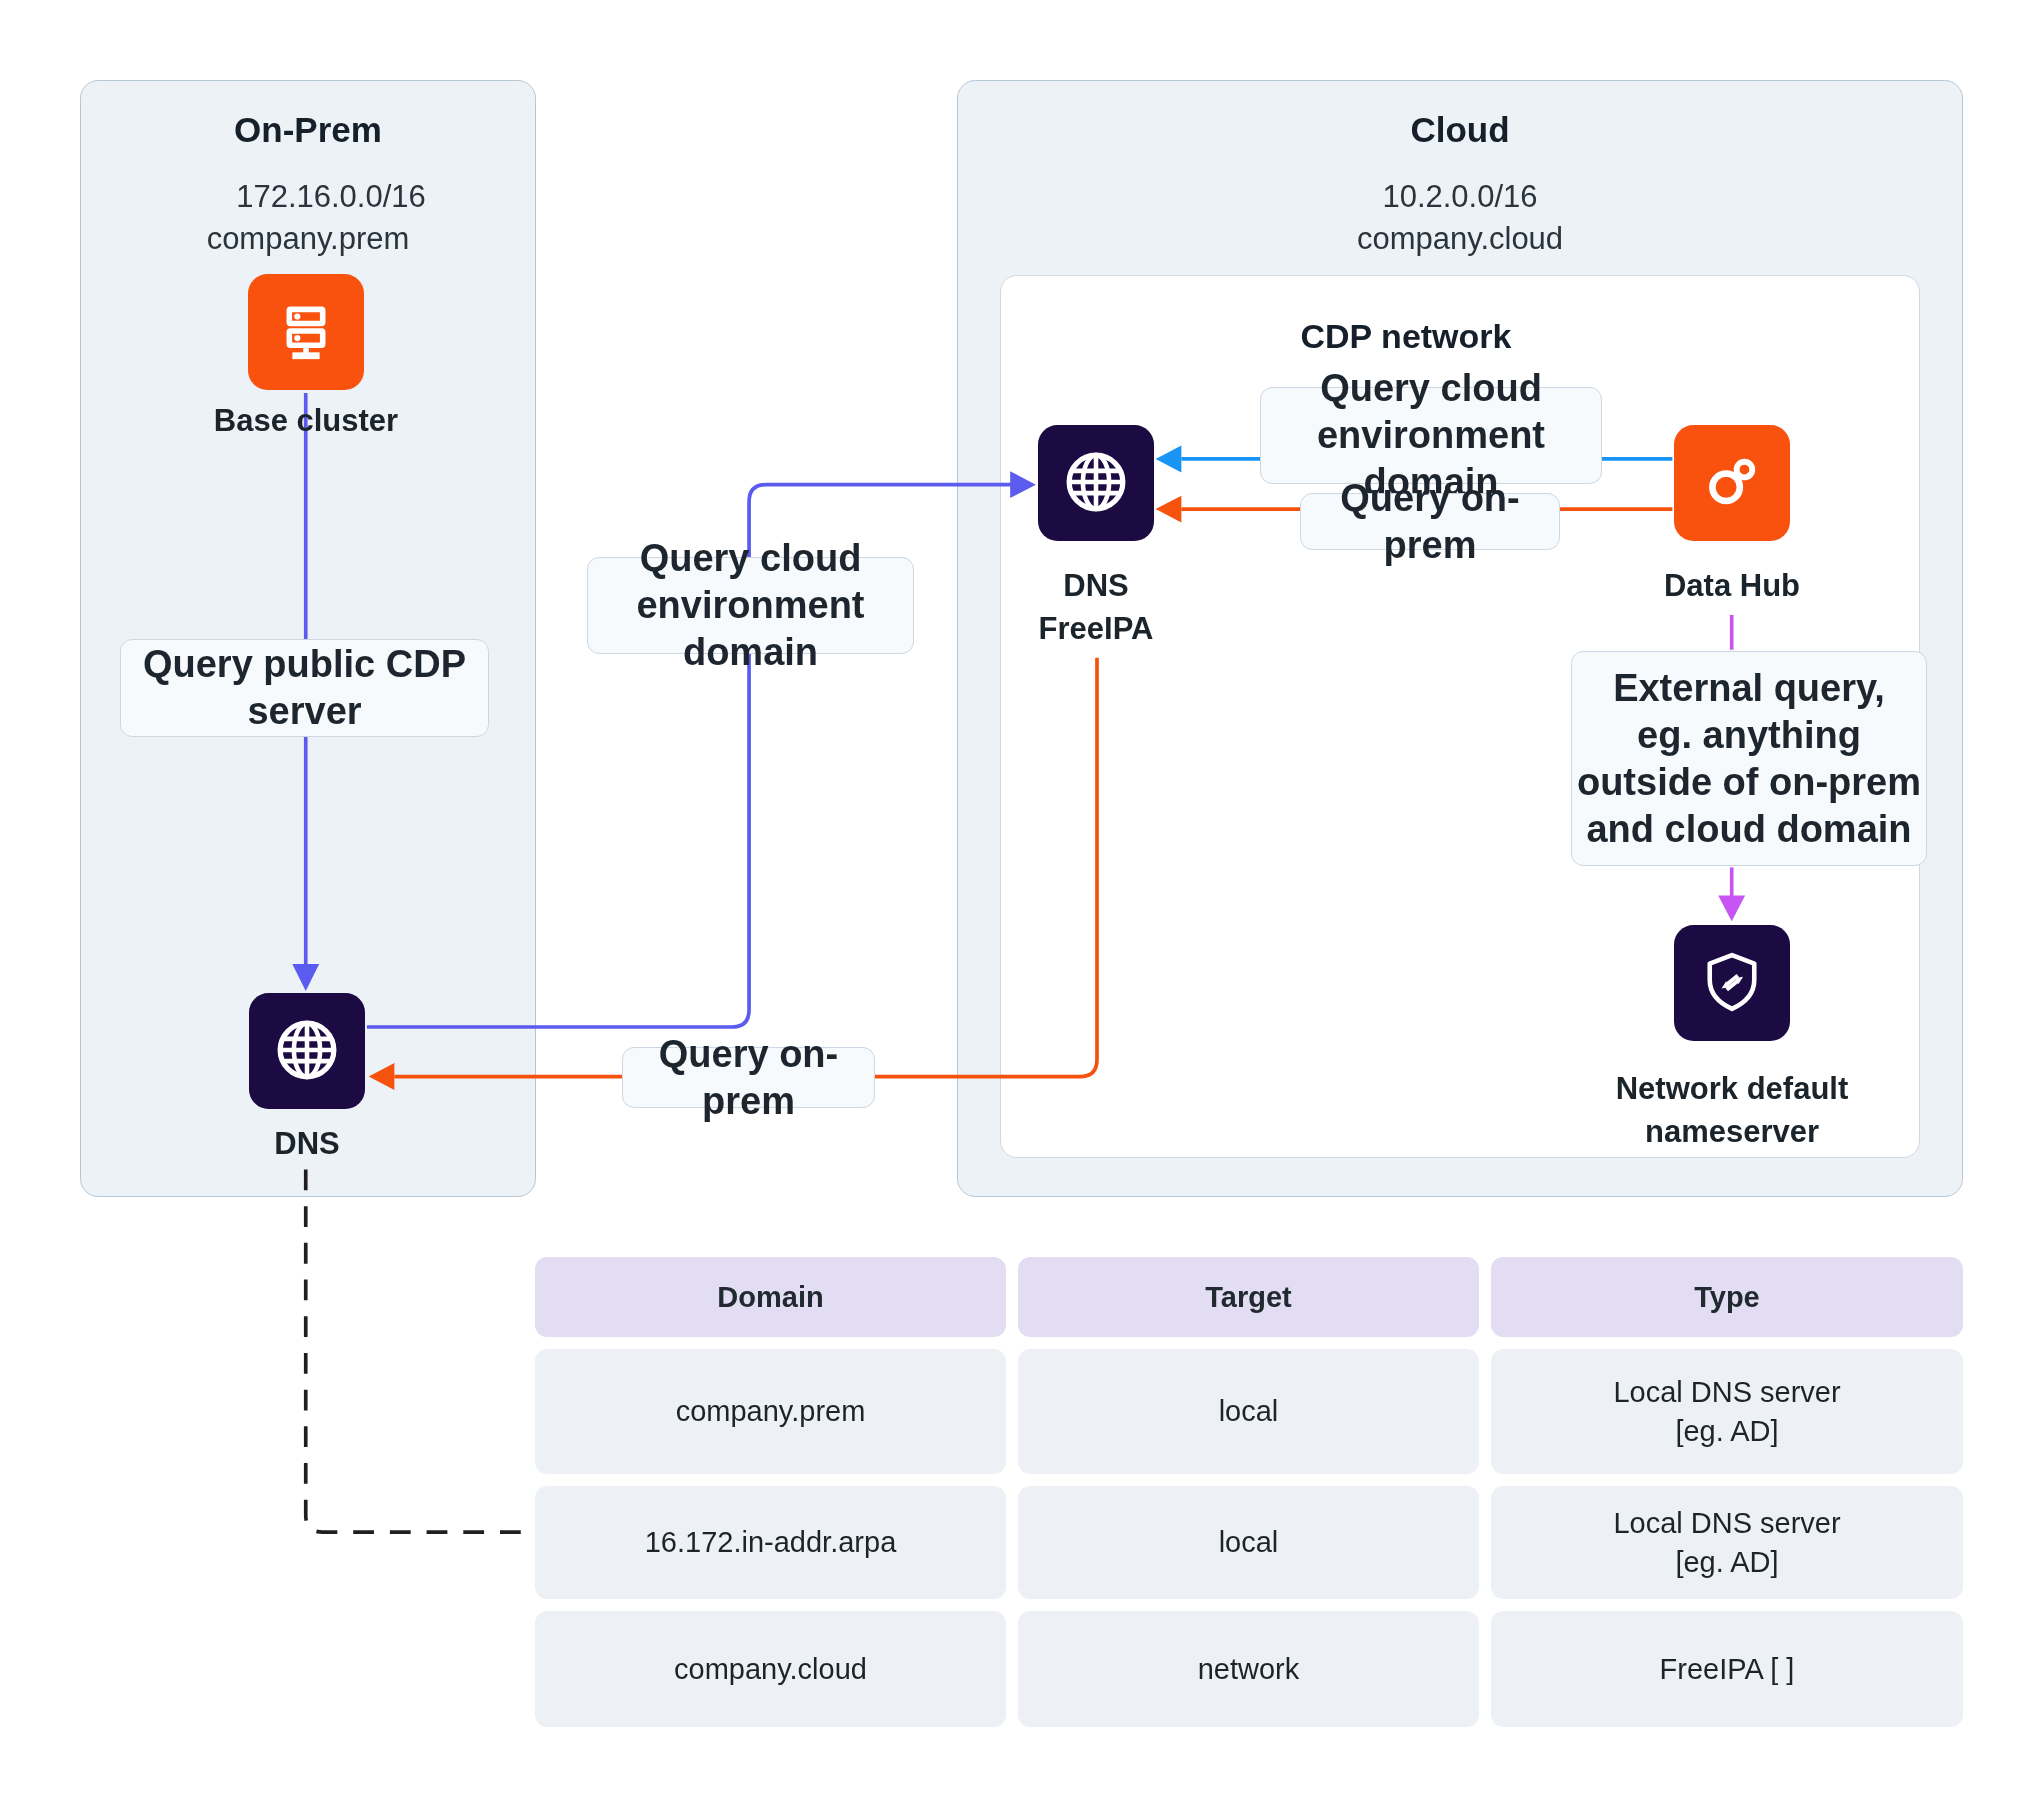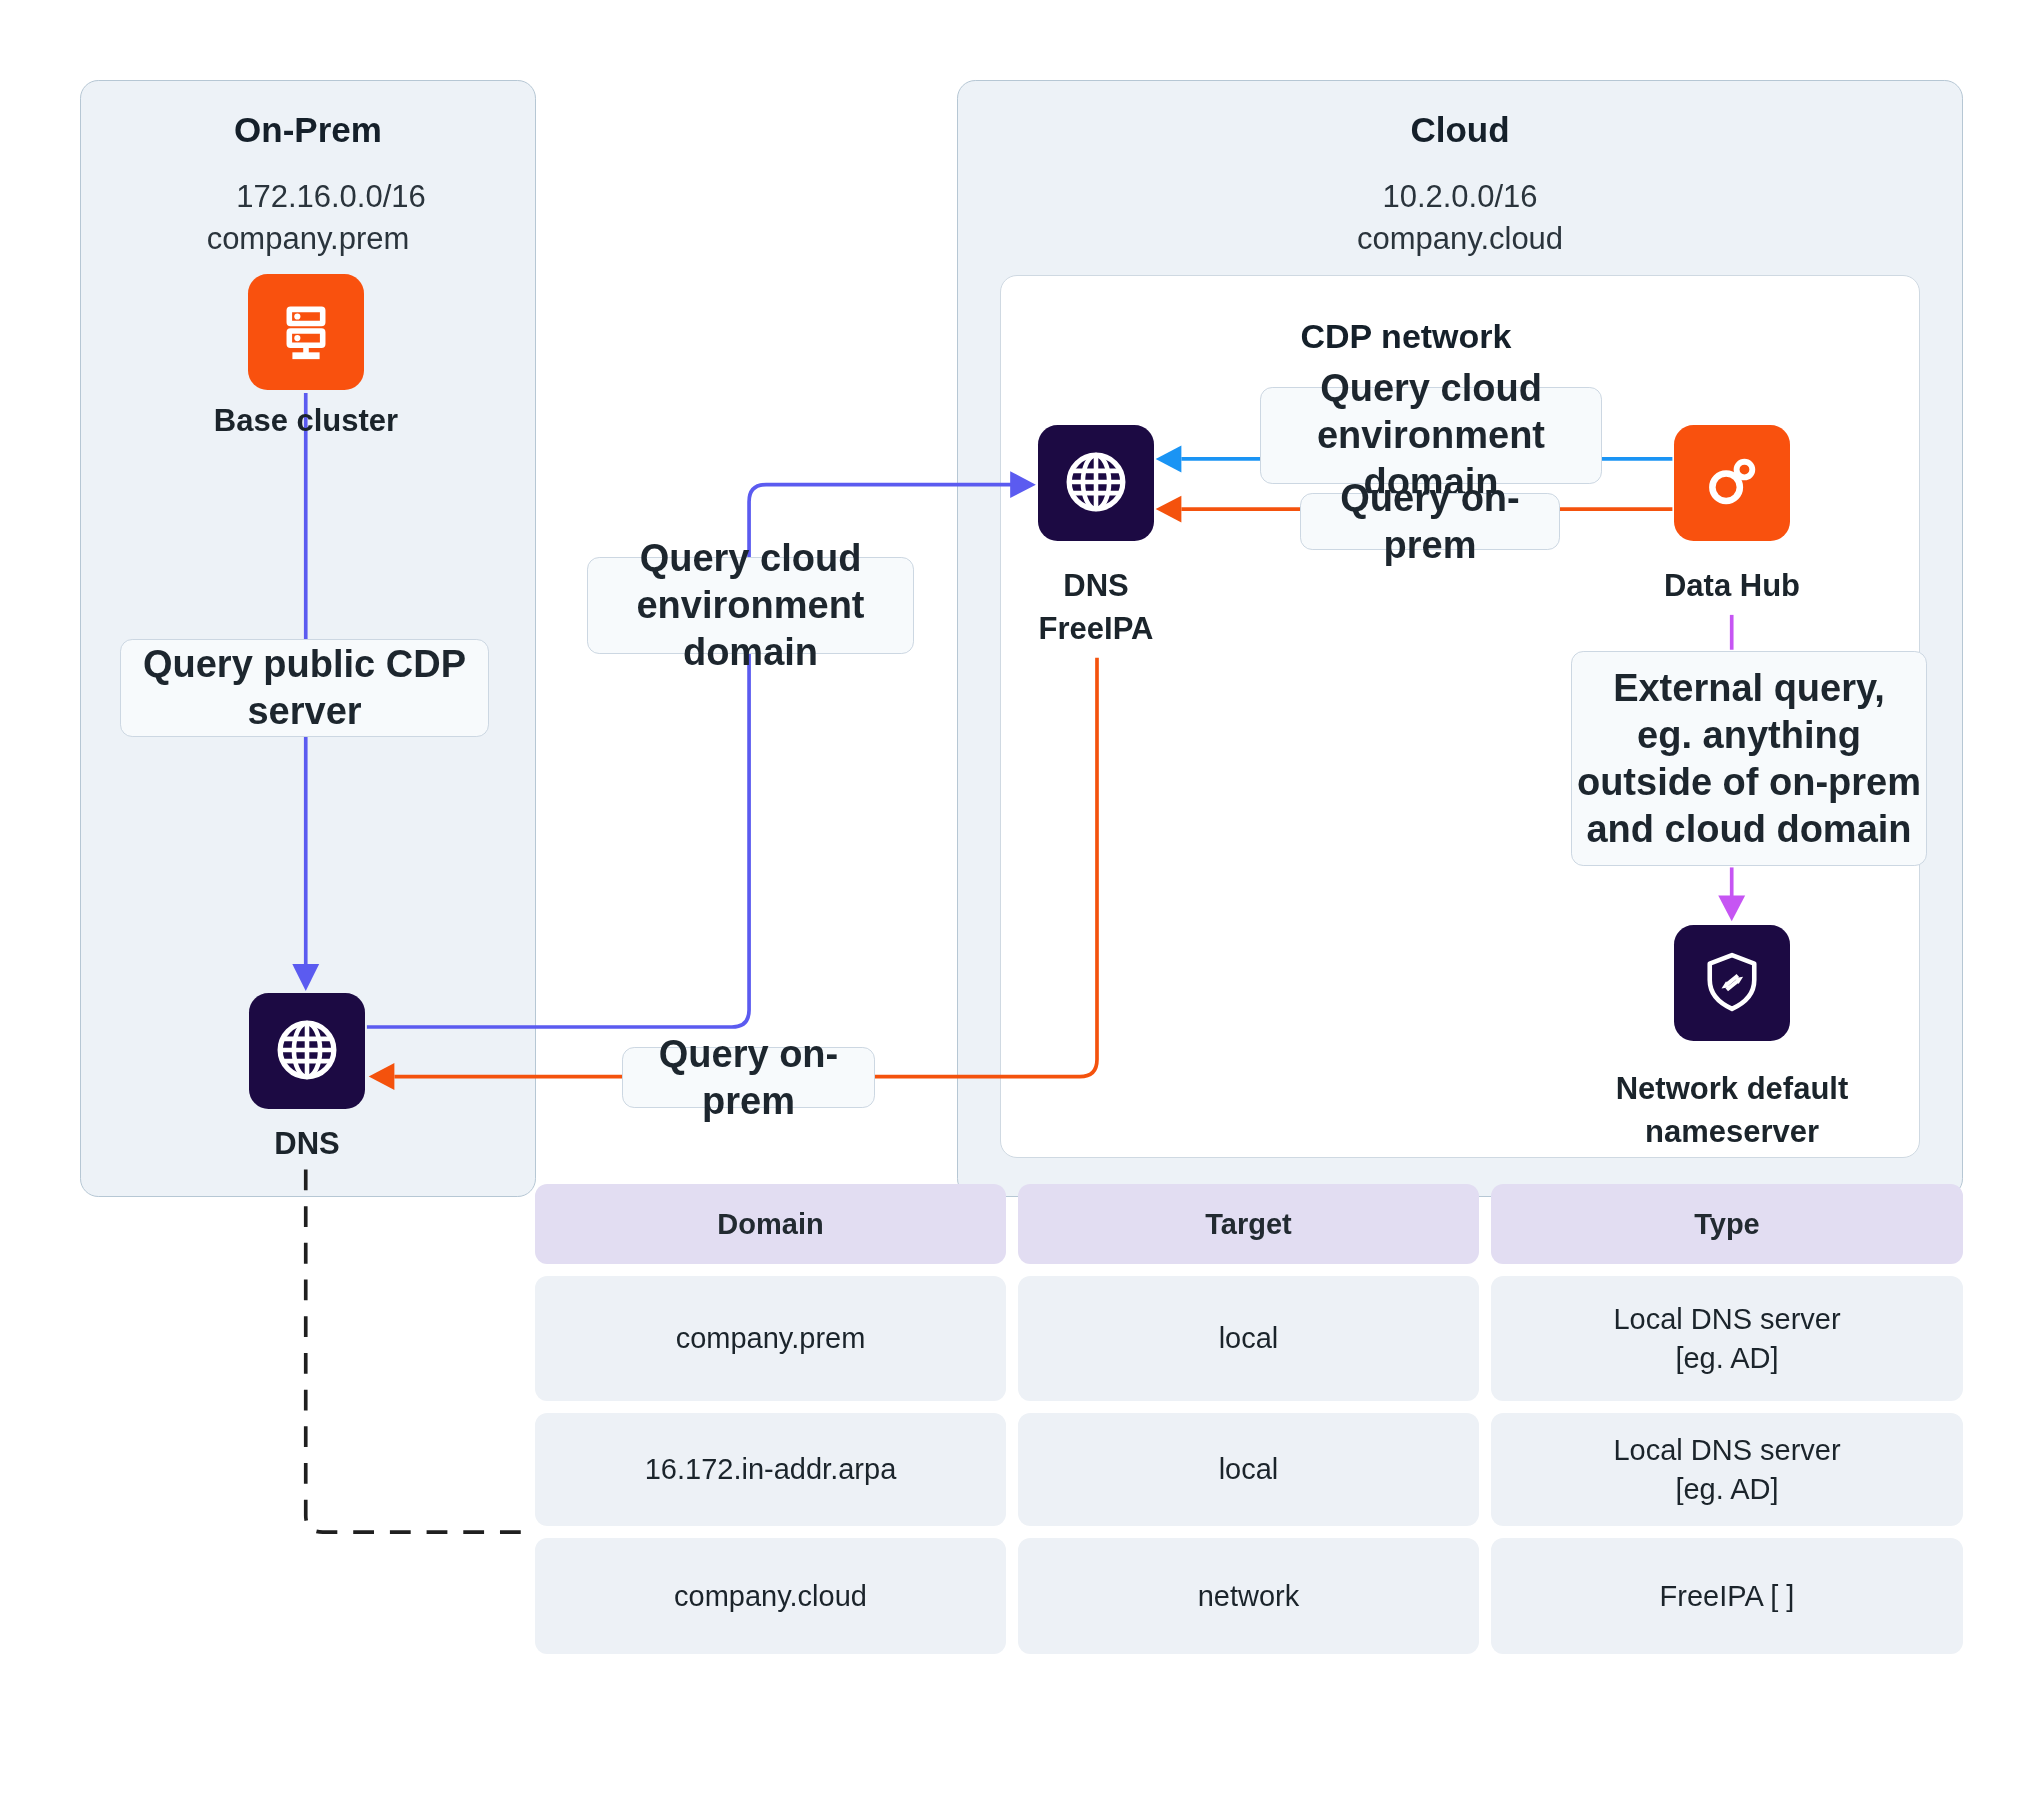--- a/index.html
+++ b/index.html
@@ -27,21 +27,21 @@
     position:absolute;z-index:10;font-size:31px;font-weight:700;color:#1B242B;
     text-align:center;line-height:43px;white-space:pre-line;
   }
   .callout{
     position:absolute;z-index:12;background:#F7FAFC;border:1.8px solid #CCD7E2;border-radius:12.2px;
     box-sizing:border-box;display:flex;align-items:center;justify-content:center;
     font-size:38px;font-weight:700;color:#1D262E;text-align:center;line-height:47px;white-space:pre-line;
   }
   #wires{position:absolute;left:0;top:0;z-index:5;}
   .dnstable{
-    position:absolute;left:535px;top:1184px;z-index:10;
+    position:absolute;left:535px;top:1257px;z-index:10;
     display:grid;grid-template-columns:471px 461px 472px;grid-template-rows:80px 125px 113px 116px;
     column-gap:12.2px;row-gap:8.6px;gap:12px;
   }
   .cell{
     border-radius:12.2px;display:flex;align-items:center;justify-content:center;
     font-size:29px;text-align:center;line-height:39px;white-space:pre-line;color:#1B242B;
   }
   .cell.head{background:#E2DDF2;font-weight:700;color:#222A31;}
   .cell.data{background:#EDF1F6;font-weight:400;}
 </style>

